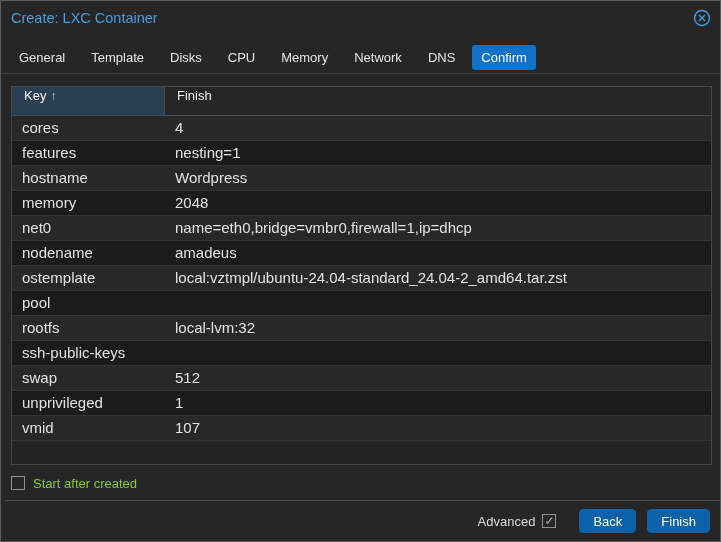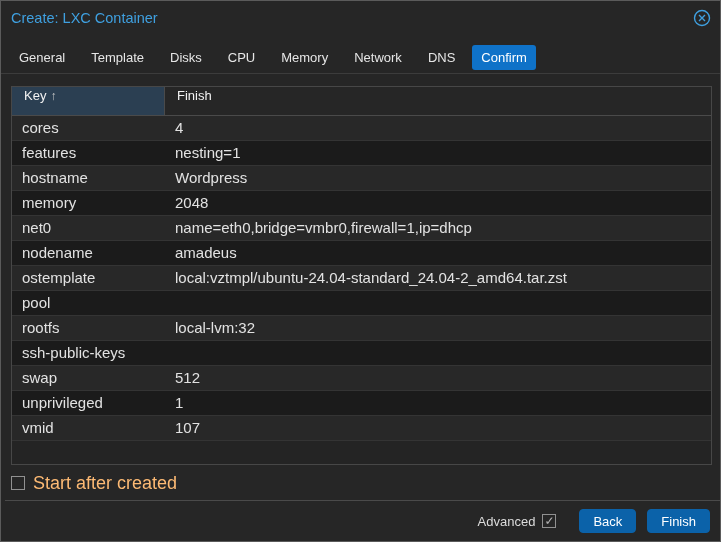--- a/index.html
+++ b/index.html
@@ -57,21 +57,21 @@
   
   .start-row {
     position:absolute; left:10px; top:473px; height:18px;
     display:flex; align-items:center; gap:8px; cursor:pointer;
   }
   .checkbox {
     width:14px; height:14px; border:1px solid #919191; background:transparent;
     display:flex; align-items:center; justify-content:center;
     font-size:12px; color:#b5b5b5; line-height:1;
   }
-  .start-label { font-size:18px; color:#fdba74; }
+  .start-label { font-size:13px; color:#84cc16; }
 
   
   .footer {
     position:absolute; left:4px; right:0; bottom:0; height:41px;
     border-top:1px solid #4a4a4a; background:#262626;
     display:flex; align-items:center; justify-content:flex-end;
     padding-right:10px;
   }
   .advanced-label { font-size:13px; color:#dcdcdc; margin-right:7px; cursor:pointer; }
   .advanced-box { margin-right:12px; cursor:pointer; }

